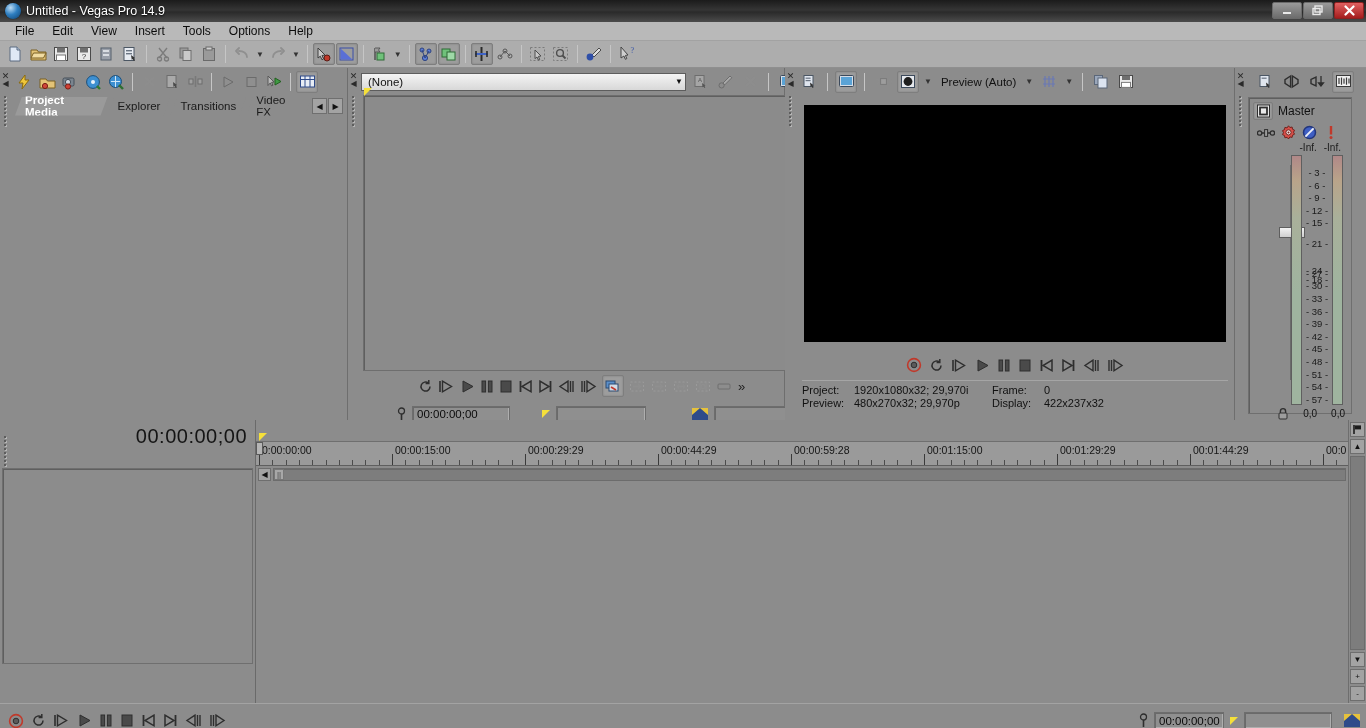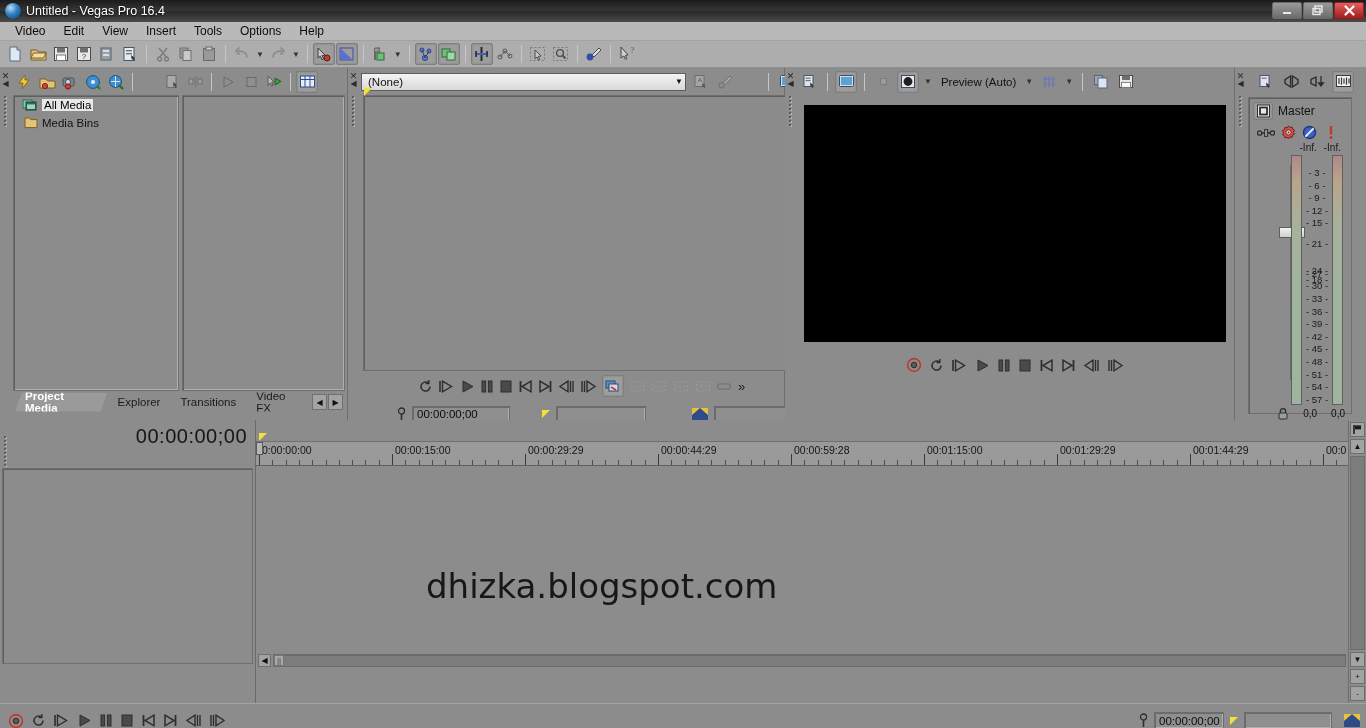--- a/index.html
+++ b/index.html
@@ -143,21 +143,21 @@
   #tlScrollCol .sq{width:15px;height:15px;background:#a3a3a3;border:1px solid #6e6e6e;
      display:flex;align-items:center;justify-content:center;font-size:8px;margin-top:2px;}
   #vtrough{width:15px;flex:1;background:#7d7d7d;border:1px solid #6c6c6c;margin-top:2px;}
   svg{display:block;}
 </style>
 </head>
 <body>
 
 <div id="titlebar">
   <div class="tb-icon"></div>
-  <div class="tb-title">Untitled - Vegas Pro 16.4</div>
+  <div class="tb-title">Untitled - Vegas Pro 14.9</div>
   <div id="winbtns">
     <div>
       <svg width="12" height="10" viewBox="0 0 12 10">
           <rect x="2" y="6" width="8" height="2" fill="#e9e9e9"></rect>
         </svg>
     </div>
     <div>
       <svg width="12" height="11" viewBox="0 0 12 11">
           <rect x="3" y="1" width="7" height="6" fill="none" stroke="#e9e9e9" stroke-width="1.4"></rect>
           <rect x="1" y="3.5" width="7" height="6" fill="none" stroke="#e9e9e9" stroke-width="1.4"></rect>
@@ -165,21 +165,21 @@
     </div>
     <div class="close">
       <svg width="13" height="11" viewBox="0 0 13 11">
           <path d="M2.5 1.5 L10.5 9.5 M10.5 1.5 L2.5 9.5" stroke="#fff" stroke-width="2.2" stroke-linecap="round"></path>
         </svg>
     </div>
   </div>
 </div>
 
 <div id="menubar">
-  <span>Video</span>
+  <span>File</span>
   <span>Edit</span>
   <span>View</span>
   <span>Insert</span>
   <span>Tools</span>
   <span>Options</span>
   <span>Help</span>
 </div>
 
 <div class="toolbar" id="mainToolbar">
   <div class="tbtn">
@@ -429,40 +429,20 @@
             </div>
           <div class="sep"></div>
           <div class="tbtn on">
             <svg width="17" height="15" viewBox="0 0 17 15">
                 <rect x="1.5" y="2" width="14" height="11" fill="#e8edf5" stroke="#2f4b8a"></rect>
                 <path d="M1.5 5.5h14M6 2v11M11 2v11" stroke="#2f4b8a"></path>
               </svg>
             </div>
         </div>
 
-        <div id="pmLists">
-          <div id="treeBox" class="sunken">
-            <div class="treeitem sel">
-              <svg width="16" height="14" viewBox="0 0 16 14" style="margin-left:-18px;">
-                <rect x="1" y="2" width="9" height="8" fill="#7fd0b5" stroke="#2f6b58"></rect>
-                <rect x="4" y="4" width="10" height="8" fill="#2f6b58" stroke="#1d4639"></rect>
-                <rect x="5" y="5" width="8" height="6" fill="#9fd3c4"></rect>
-                <rect x="5" y="5" width="8" height="1.4" fill="#2f6b58"></rect>
-              </svg>
-              <span class="lbl">All Media</span>
-            </div>
-            <div class="treeitem">
-              <svg width="14" height="13" viewBox="0 0 14 13" style="margin-left:-16px;">
-                <path d="M1 2h4.5l1.2 1.6H13v8H1z" fill="#e3c377" stroke="#7a6024"></path>
-              </svg>
-              <span class="lbl">Media Bins</span>
-            </div>
-          </div>
-          <div id="detailBox" class="sunken"></div>
-        </div>
 
         <div id="pmTabs">
           <div class="tab active">
             <span>Project Media</span>
             </div>
           <div class="tab">
             <span>Explorer</span>
             </div>
           <div class="tab">
             <span>Transitions</span>
@@ -780,20 +760,30 @@
               </svg>
             </span>
           <span>
             <svg width="17" height="15" viewBox="0 0 17 15">
                 <path d="M7 2.2l8 5.3-8 5.3z" fill="none" stroke="#2e2e2e" stroke-width="1.4"></path>
                 <path d="M4.5 2v11M2 2v11" stroke="#2e2e2e" stroke-width="1.4"></path>
               </svg>
             </span>
         </div>
 
+        <div id="prevInfo">
+          <div class="col1" style="width:190px;">
+            <div><b>Project:</b><span>1920x1080x32; 29,970i</span></div>
+            <div><b>Preview:</b><span>480x270x32; 29,970p</span></div>
+          </div>
+          <div>
+            <div><b>Frame:</b><span>0</span></div>
+            <div><b>Display:</b><span>422x237x32</span></div>
+          </div>
+        </div>
       </div>
     </div>
   </div>
 
   <div class="pane" id="mixPane">
     <div style="display:flex;height:100%;">
       <div class="gripcol">
         <div class="x">✕</div>
         <div class="ar">◀</div>
         <div class="dots">
@@ -1048,23 +1038,20 @@
             <div class="rtick" style="left: 1000.5px;"></div>
             <div class="rtick" style="left: 1013.8px;"></div>
             <div class="rtick" style="left: 1027.1px;"></div>
             <div class="rtick" style="left: 1040.4px;"></div>
             <div class="rtick" style="left: 1053.7px;"></div>
             <div class="rtickmaj" style="left: 1067px;"></div>
             <div class="rlabel" style="left: 1070px;">00:0</div>
             <div class="rtick" style="left: 1080.3px;"></div>
             <div style="position: absolute; left: 0px; top: 0px; width: 7px; height: 13px; background: rgb(181, 181, 181); border: 1px solid rgb(90, 90, 90);"></div>
           </div>
-        <div id="grid">
-          <div id="watermark">dhizka.blogspot.com</div>
-        </div>
         <div id="hscrollRow">
           <div class="sbtn">◀</div>
           <div id="hscrollTrough">
             <div style="width:10px;height:11px;background:#a8a8a8;border:1px solid #777;
                         display:flex;align-items:center;justify-content:center;font-size:8px;color:#444;">||</div>
           </div>
         </div>
       </div>
 
       <div id="tlScrollCol">

